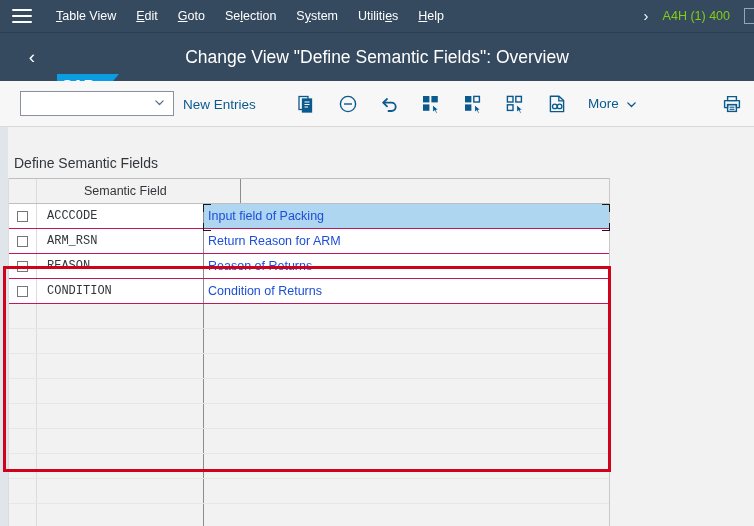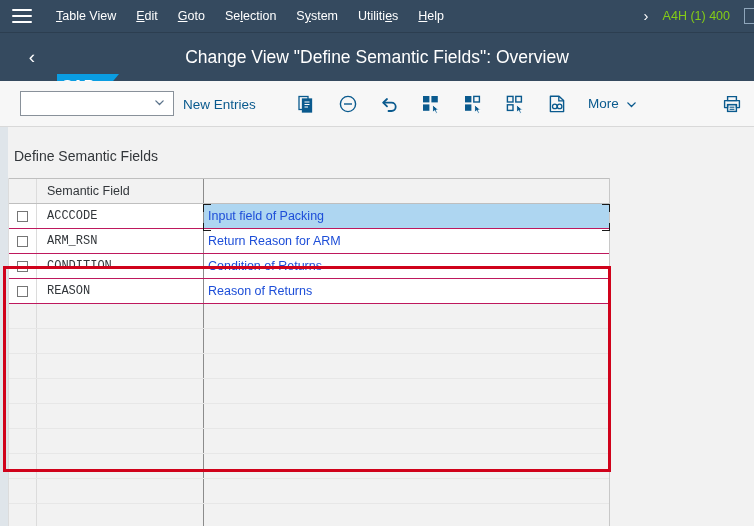--- a/index.html
+++ b/index.html
@@ -185,21 +185,21 @@
   
   .content {
     position: absolute;
     left: 0; top: 127px;
     width: 754px; height: 399px;
     background: #f2f2f2;
     overflow: hidden;
   }
   .panel-title {
     position: absolute;
-    left: 14px; top: 21px;
+    left: 14px; top: 28px;
     font-size: 14px;
     color: #32363a;
     white-space: nowrap;
   }
 
   
   .grid {
     position: absolute;
     left: 8px; top: 51px;
     width: 602px;
@@ -207,20 +207,21 @@
     border-right: 1px solid #c8c8c8;
     box-sizing: border-box;
   }
   .grid-head {
     display: flex;
     height: 26px;
     background: #f2f2f2;
     border-top: 1px solid #bfbfbf;
     border-bottom: 1px solid #bfbfbf;
     box-sizing: border-box;
+    gap: 37px;
   }
   .col-chk {
     width: 28px;
     flex: 0 0 28px;
     border-right: 1px solid #dcdcdc;
     box-sizing: border-box;
   }
   .col-sf {
     width: 167px;
     flex: 0 0 167px;
@@ -472,29 +473,29 @@
             <div class="col-chk">
               <div class="chk"></div>
             </div>
             <div class="col-sf cell-sf">ARM_RSN</div>
             <div class="col-desc cell-desc">Return Reason for ARM</div>
           </div>
           <div class="grid-row">
             <div class="col-chk">
               <div class="chk"></div>
             </div>
-            <div class="col-sf cell-sf">CONDITION</div>
-            <div class="col-desc cell-desc">Condition of Returns</div>
+            <div class="col-sf cell-sf">REASON</div>
+            <div class="col-desc cell-desc">Reason of Returns</div>
           </div>
           <div class="grid-row">
             <div class="col-chk">
               <div class="chk"></div>
             </div>
-            <div class="col-sf cell-sf">REASON</div>
-            <div class="col-desc cell-desc">Reason of Returns</div>
+            <div class="col-sf cell-sf">CONDITION</div>
+            <div class="col-desc cell-desc">Condition of Returns</div>
           </div>
           <div class="grid-row empty">
             <div class="col-chk"></div>
             <div class="col-sf cell-sf"></div>
             <div class="col-desc cell-desc"></div>
           </div>
           <div class="grid-row empty">
             <div class="col-chk"></div>
             <div class="col-sf cell-sf"></div>
             <div class="col-desc cell-desc"></div>

